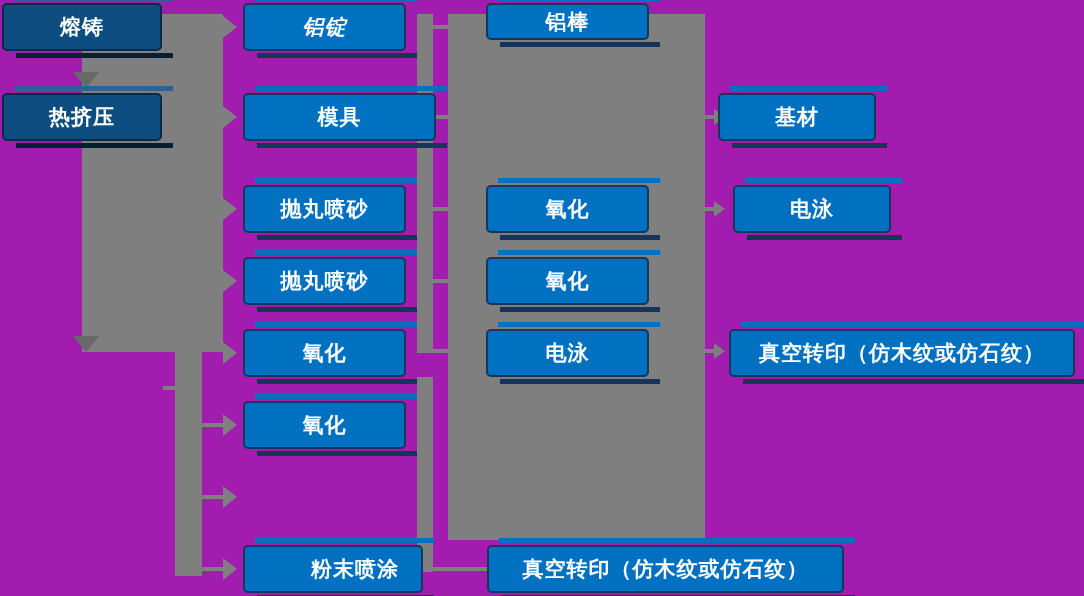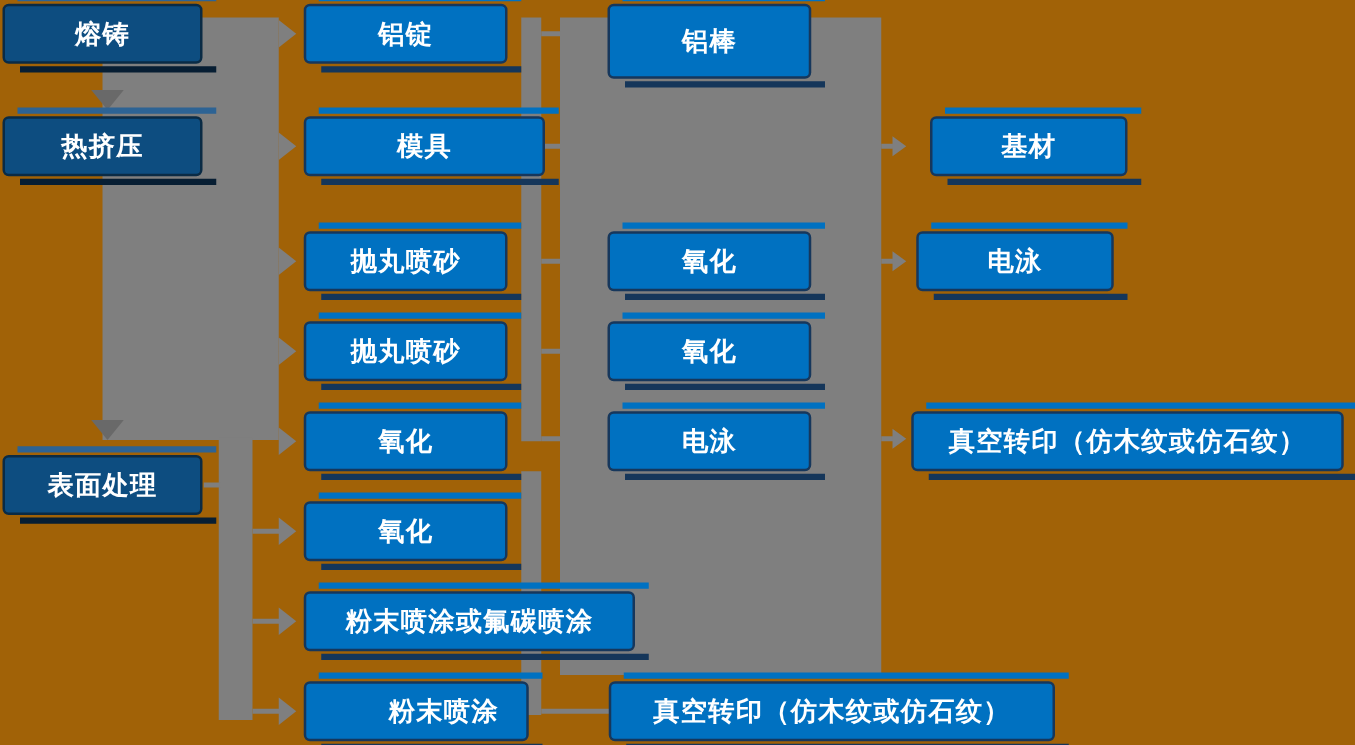--- a/index.html
+++ b/index.html
@@ -1,17 +1,17 @@
 <!DOCTYPE html>
 <html><head>
 <meta charset="utf-8">
 <style>
   html,body{margin:0;padding:0;background:#ffffff;}
   #stage{
-    position:relative;width:1084px;height:596px;background:#a16207;overflow:hidden;
+    position:relative;width:1084px;height:596px;background:#a21caf;overflow:hidden;
     font-family:"Liberation Sans","DejaVu Sans",sans-serif;
   }
   
   .box{
     --strip-top:#0071C1;
     --strip-bottom:#15365A;
     position:absolute;box-sizing:border-box;z-index:3;
     display:flex;align-items:center;justify-content:center;
     background:#0071C1;border:2px solid #16375C;border-radius:5px;
     color:#ffffff;font-size:21px;font-weight:600;letter-spacing:1px;
@@ -89,66 +89,60 @@
   <div class="tri-right small" style="left:714px;top:201px;"></div>
   <div class="gray hline" style="left:705px;top:349px;width:10px;"></div>
   <div class="tri-right small" style="left:714px;top:343px;"></div>
 
   <div class="box navy" style="left:2px;top:3px;width:160px;height:48px;">
     <span>熔铸</span>
   </div>
   <div class="box navy" style="left:2px;top:93px;width:160px;height:48px;">
     <span>热挤压</span>
   </div>
-  <div class="box navy" style="left:2px;top:364px;width:160px;height:48px;">
-    <span>表面处理</span>
-  </div>
 
-  <div class="box" style="left:243px;top:3px;width:163px;height:48px;">
+  <div class="box" style="left:243px;top:3px;width:163px;height:48px;font-style:italic;">
     <span>铝锭</span>
   </div>
   <div class="box" style="left:243px;top:93px;width:193px;height:48px;">
     <span>模具</span>
   </div>
   <div class="box" style="left:243px;top:185px;width:163px;height:48px;">
     <span>抛丸喷砂</span>
   </div>
   <div class="box" style="left:243px;top:257px;width:163px;height:48px;">
     <span>抛丸喷砂</span>
   </div>
   <div class="box" style="left:243px;top:329px;width:163px;height:48px;">
     <span>氧化</span>
   </div>
   <div class="box" style="left:243px;top:401px;width:163px;height:48px;">
     <span>氧化</span>
   </div>
-  <div class="box" style="left:243px;top:473px;width:265px;height:48px;">
-    <span>粉末喷涂或氟碳喷涂</span>
-  </div>
   <div class="box" style="left:243px;top:545px;width:180px;height:48px;padding-left:44px;">
     <span>粉末喷涂</span>
   </div>
 
-  <div class="box" style="left:486px;top:3px;width:163px;height:60px;">
+  <div class="box" style="left:486px;top:3px;width:163px;height:37px;">
     <span>铝棒</span>
   </div>
   <div class="box" style="left:486px;top:185px;width:163px;height:48px;">
     <span>氧化</span>
   </div>
   <div class="box" style="left:486px;top:257px;width:163px;height:48px;">
     <span>氧化</span>
   </div>
   <div class="box" style="left:486px;top:329px;width:163px;height:48px;">
     <span>电泳</span>
   </div>
   <div class="box" style="left:487px;top:545px;width:357px;height:48px;">
     <span>真空转印（仿木纹或仿石纹）</span>
   </div>
 
-  <div class="box" style="left:744px;top:93px;width:158px;height:48px;">
+  <div class="box" style="left:718px;top:93px;width:158px;height:48px;">
     <span>基材</span>
   </div>
   <div class="box" style="left:733px;top:185px;width:158px;height:48px;">
     <span>电泳</span>
   </div>
   <div class="box" style="left:729px;top:329px;width:346px;height:48px;">
     <span>真空转印（仿木纹或仿石纹）</span>
   </div>
 
 </div>

